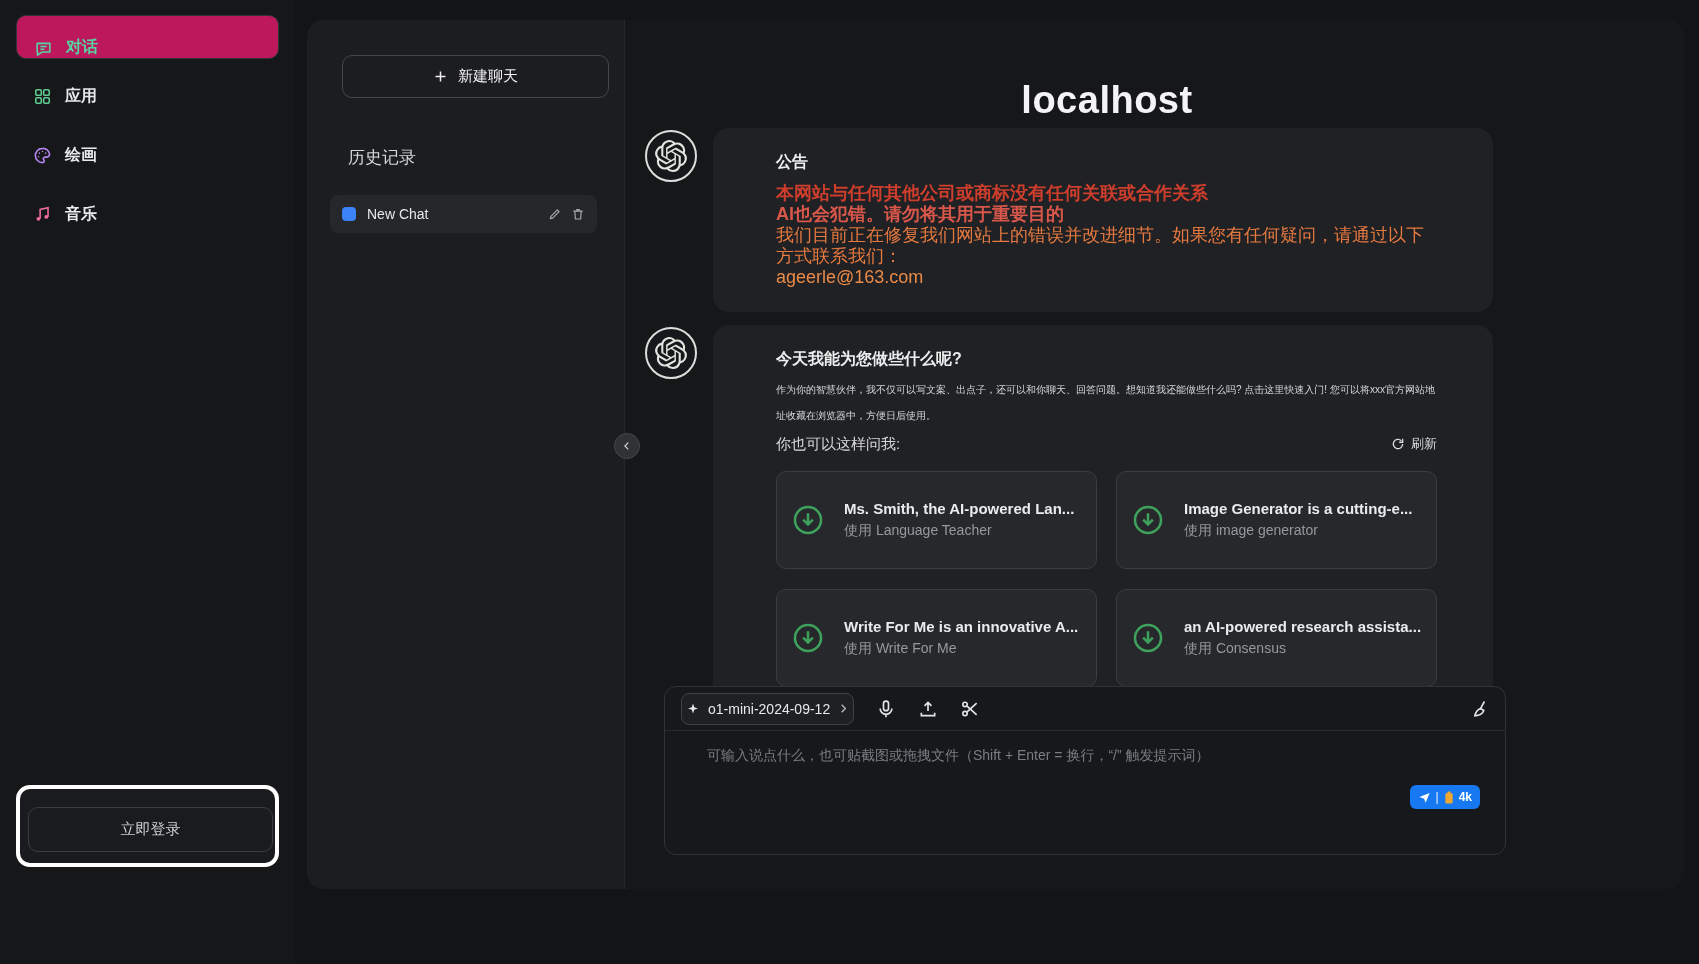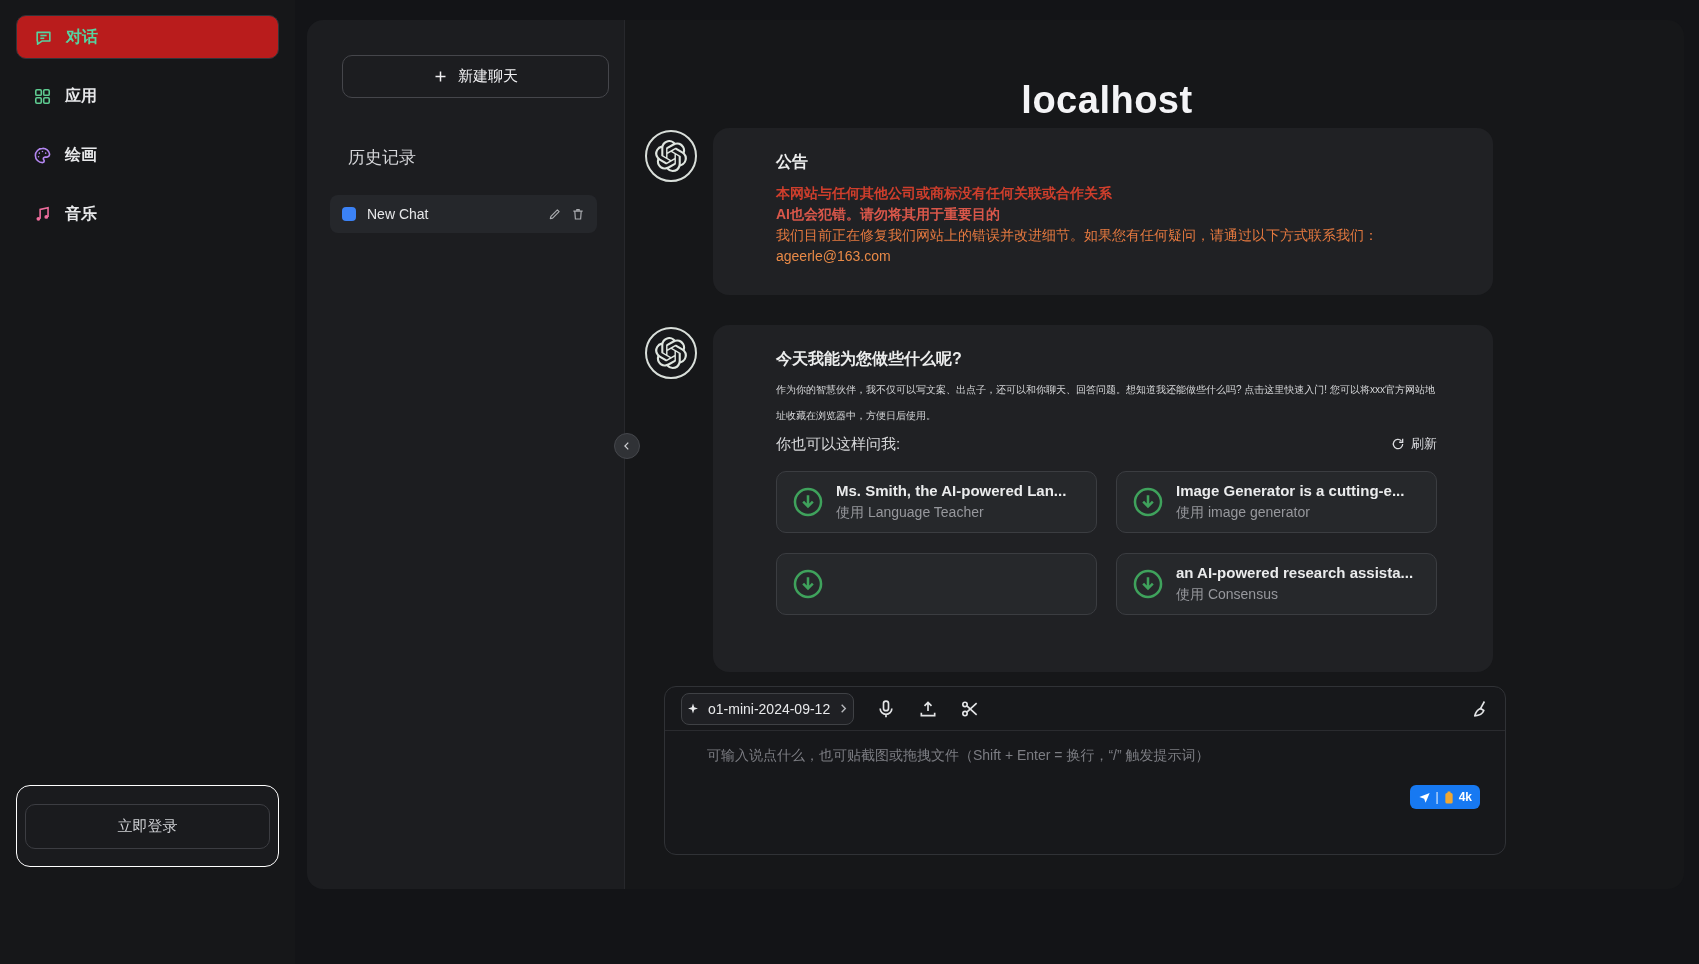--- a/index.html
+++ b/index.html
@@ -5,25 +5,25 @@
   html,body{margin:0;padding:0;background:#0e0f11;}
   .stage{position:relative;width:1699px;height:964px;background:#131417;overflow:hidden;
          font-family:"Liberation Sans","DejaVu Sans",sans-serif;color:#e7e8ea;}
   svg{display:block;}
 
   
   .sidebar{position:absolute;left:0;top:0;width:295px;height:964px;background:#161719;}
   .nav-item{position:absolute;left:16px;width:263px;height:44px;border-radius:10px;
             display:flex;align-items:center;gap:13px;padding:0 17px;box-sizing:border-box;
             font-size:16px;font-weight:600;color:#e7e8ea;cursor:pointer;}
-  .nav-item.active{background:#b91c1c;border:1px solid #323439;color:#56d4a1;}
+  .nav-item.active{background:#be185d;border:1px solid #323439;color:#56d4a1;align-items:flex-end;}
   .nav-item .nicon{width:19px;height:19px;flex:0 0 auto;}
   .ic-chat{color:#56d4a1}.ic-apps{color:#5ecb90}.ic-palette{color:#b487f2}.ic-music{color:#ef6d9d}
   .login-panel{position:absolute;left:16px;top:785px;width:263px;height:82px;box-sizing:border-box;
-               background:#1a1b1e;border:1px solid #ffffff;border-radius:14px;}
+               background:#1a1b1e;border:4px solid #ffffff;border-radius:14px;}
   .login-btn{position:absolute;left:8px;top:18px;width:245px;height:45px;background:transparent;
              border:1px solid #3c3d42;border-radius:10px;color:#cfd0d4;font-size:15px;
              font-family:inherit;cursor:pointer;}
 
   
   .chatlist{position:absolute;left:307px;top:20px;width:318px;height:869px;background:#1c1d20;
             border-radius:16px 0 0 16px;border-right:1px solid #27282c;box-sizing:border-box;}
   .newchat-btn{position:absolute;left:330px;top:55px;width:267px;height:43px;box-sizing:border-box;
                background:transparent;border:1px solid #45464b;border-radius:10px;color:#f0f0f2;
                font-size:15px;font-family:inherit;display:flex;align-items:center;justify-content:center;
@@ -50,36 +50,36 @@
           border:2px solid #d9dfda;box-sizing:border-box;display:flex;align-items:center;justify-content:center;}
   .avatar svg{width:32px;height:32px;fill:#dfe6e0;}
   .avatar.a1{left:645px;top:130px;} .avatar.a2{left:645px;top:327px;}
 
   .msg-card{position:absolute;left:713px;width:780px;box-sizing:border-box;background:#202124;
             border-radius:16px;padding:24px 56px 24px 63px;}
   .card-announcement{top:128px;min-height:167px;}
   .card-welcome{top:325px;min-height:347px;}
 
   .ann-title{font-size:16px;font-weight:700;color:#eceded;margin-bottom:10px;}
-  .ann-line{font-size:14px;line-height:21px;}
+  .ann-line{font-size:18px;line-height:21px;}
   .ann-l1{color:#cf3e2c;font-weight:700;}
   .ann-l2{color:#d9574a;font-weight:600;}
   .ann-l3{color:#e5793f;}
   .ann-l4{color:#e98a47;cursor:pointer;}
 
   .welcome-title{font-size:16px;font-weight:700;color:#eceded;margin-bottom:7px;}
   .welcome-body{font-size:10px;line-height:26px;color:#d6d7d9;}
   .hint-row{display:flex;align-items:center;justify-content:space-between;margin-top:2px;}
   .hint-text{font-size:15px;line-height:26px;color:#d6d7d9;}
   .refresh-btn{display:flex;align-items:center;gap:6px;font-size:13px;color:#dcdde0;cursor:pointer;}
   .refresh-btn svg{width:14px;height:14px;}
 
   .sugg-grid{display:grid;grid-template-columns:1fr 1fr;gap:20px 19px;margin-top:14px;}
-  .sugg-card{height:62px;box-sizing:border-box;background:#26282b;border:1px solid #3b3d41;
-             border-radius:10px;display:flex;align-items:center;gap:11px;padding:0 14px;cursor:pointer;}
+  .sugg-card{height:98px;box-sizing:border-box;background:#26282b;border:1px solid #3b3d41;
+             border-radius:10px;display:flex;align-items:center;gap:19px;padding:0 14px;cursor:pointer;}
   .sugg-icon{width:34px;height:34px;color:#3fa25c;flex:0 0 auto;}
   .sugg-text{min-width:0;}
   .sugg-title{font-size:15px;font-weight:600;color:#eaebec;white-space:nowrap;overflow:hidden;}
   .sugg-sub{font-size:14px;color:#97989d;margin-top:5px;white-space:nowrap;overflow:hidden;}
 
   
   .composer{position:absolute;left:664px;top:686px;width:842px;height:169px;box-sizing:border-box;
             border:1px solid #303236;border-radius:12px;background:#17181b;}
   .composer-toolbar{position:absolute;left:0;top:0;right:0;height:44px;border-bottom:1px solid #2a2b2f;
                     display:flex;align-items:center;padding:0 16px;box-sizing:border-box;gap:22px;}
@@ -247,20 +247,24 @@
         <span class="sugg-text">
           <span class="sugg-title" style="display:block">Image Generator is a cutting-e...</span>
           <span class="sugg-sub" style="display:block">使用 image generator</span>
         </span>
       </div>
       <div class="sugg-card">
         <svg class="sugg-icon" viewBox="0 0 24 24" fill="none" stroke="currentColor" stroke-width="1.8">
             <circle cx="12" cy="12" r="9.2"></circle>
             <path d="M12 7.2v8M8.6 11.8L12 15.2l3.4-3.4"></path>
           </svg>
+        <span class="sugg-text">
+          <span class="sugg-title" style="display:block">Write For Me is an innovative A...</span>
+          <span class="sugg-sub" style="display:block">使用 Write For Me</span>
+        </span>
       </div>
       <div class="sugg-card">
         <svg class="sugg-icon" viewBox="0 0 24 24" fill="none" stroke="currentColor" stroke-width="1.8">
             <circle cx="12" cy="12" r="9.2"></circle>
             <path d="M12 7.2v8M8.6 11.8L12 15.2l3.4-3.4"></path>
           </svg>
         <span class="sugg-text">
           <span class="sugg-title" style="display:block">an AI-powered research assista...</span>
           <span class="sugg-sub" style="display:block">使用 Consensus</span>
         </span>

